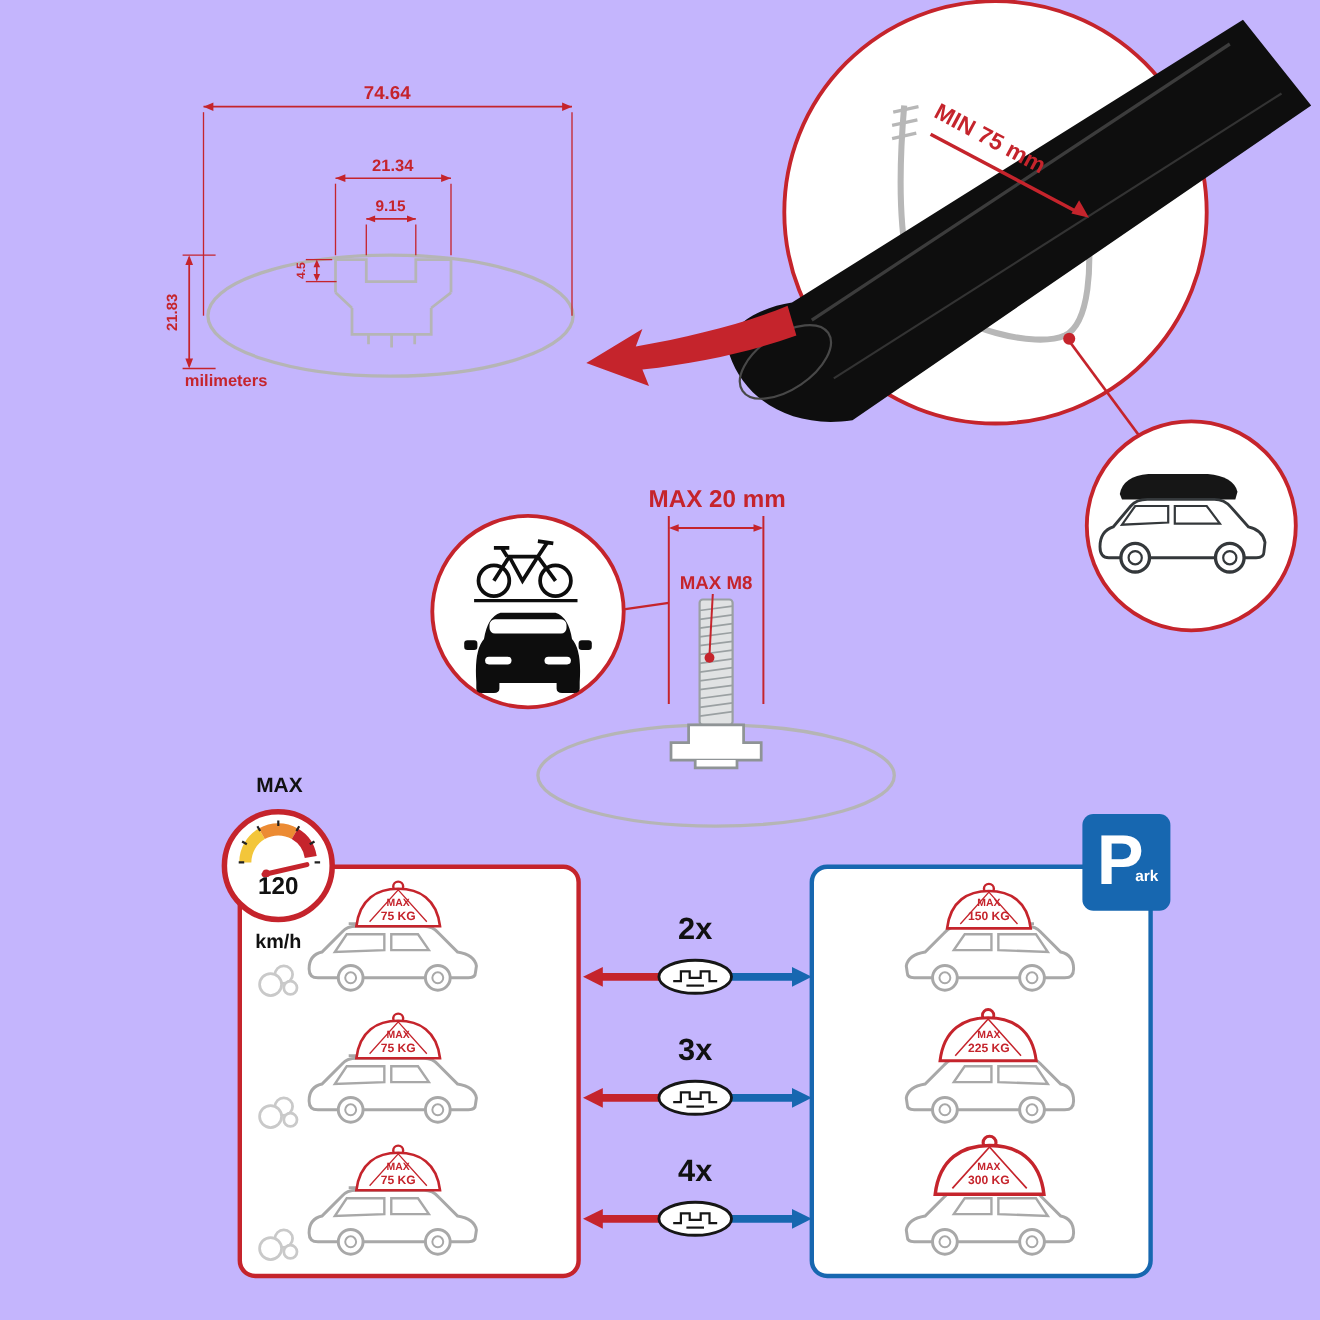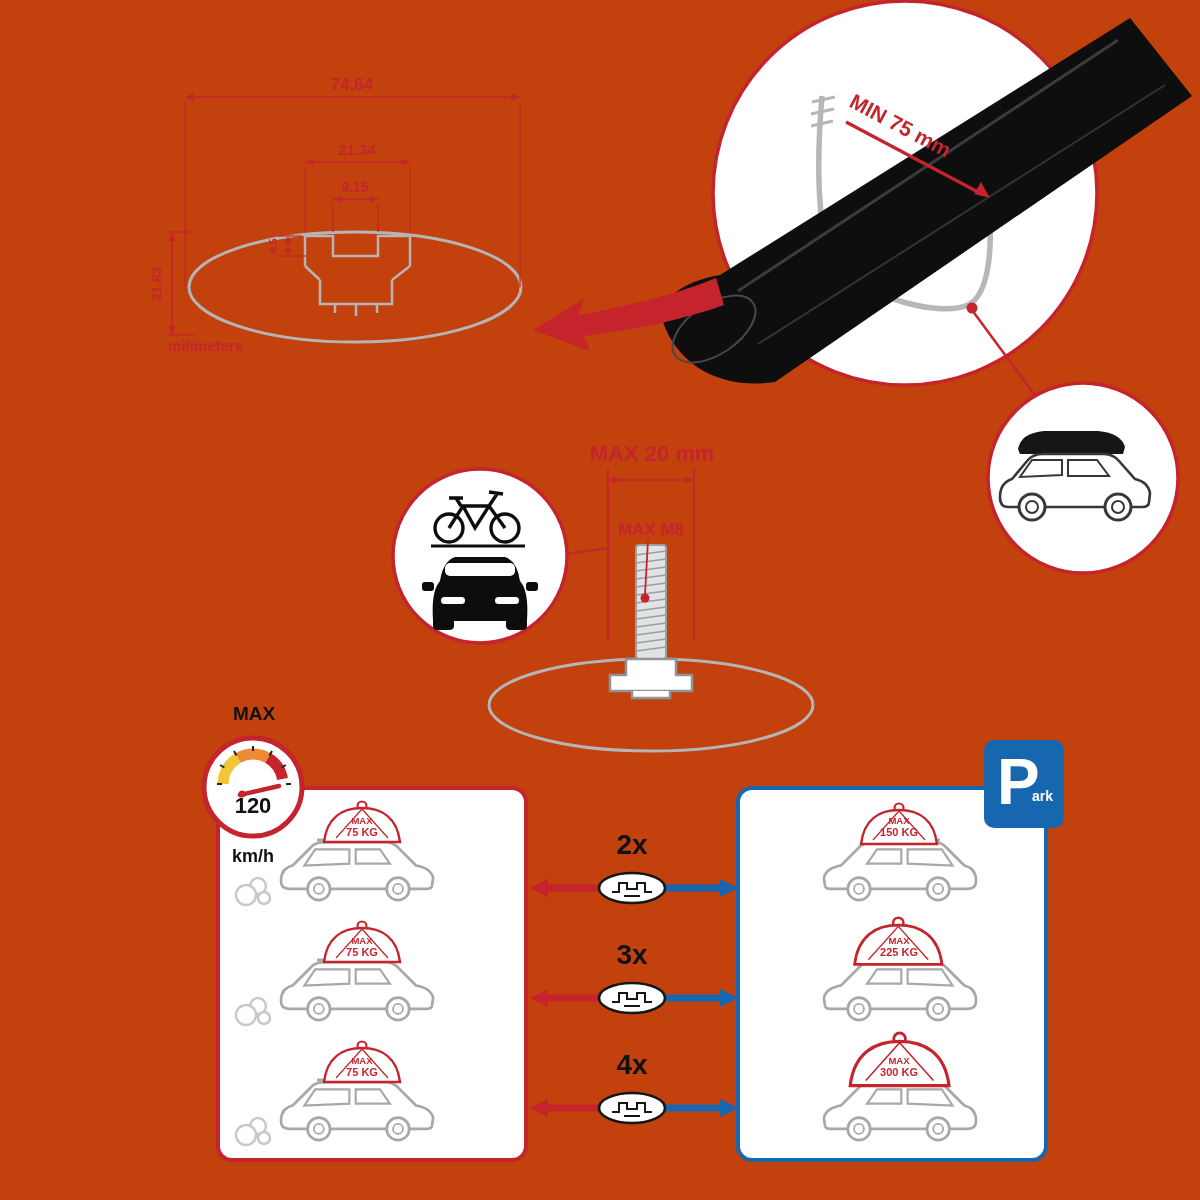--- a/index.html
+++ b/index.html
@@ -1,16 +1,16 @@
 <!DOCTYPE html>
 <html><head>
 <meta charset="utf-8">
 <style>
   html,body{margin:0;padding:0;background:#fff;}
-  .canvas{position:relative;width:1200px;height:1200px;background:#c2410c;overflow:hidden;
+  .canvas{position:relative;width:1200px;height:1200px;background:#c4b5fd;overflow:hidden;
           font-family:"Liberation Sans",sans-serif;}
   .abs{position:absolute;}
   svg{overflow:visible;}
   
   .dim{fill:#c5242c;font-weight:bold;}
   .red-label{fill:#c5242c;font-weight:bold;}
   .black-label{fill:#111;font-weight:bold;}
   .count-label{fill:#111;font-weight:bold;font-size:28px;text-anchor:middle;}
   .load-max{fill:#c5242c;font-size:9.5px;font-weight:bold;text-anchor:middle;}
   .load-kg{fill:#c5242c;font-size:11px;font-weight:bold;text-anchor:middle;}

